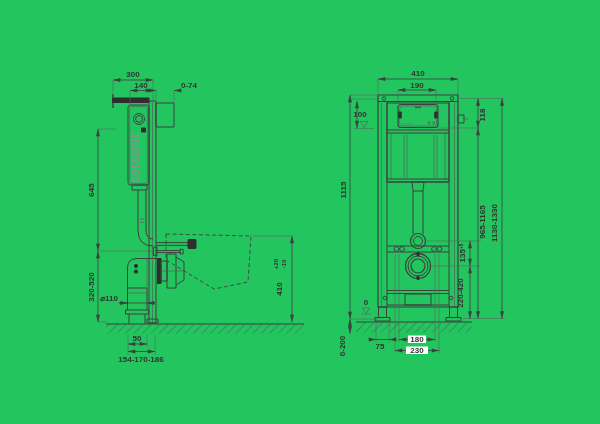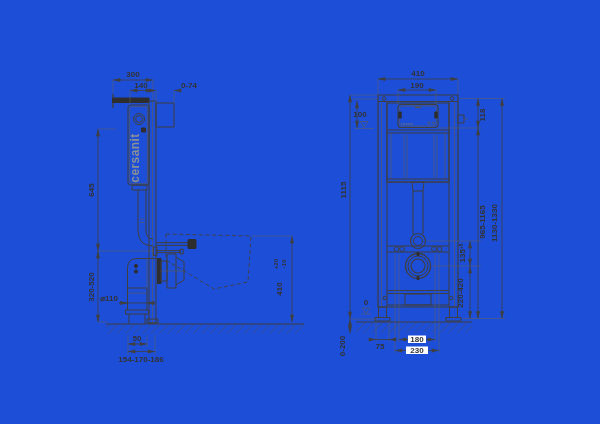--- a/index.html
+++ b/index.html
@@ -1,16 +1,16 @@
 <!DOCTYPE html>
 <html><head>
 <meta charset="utf-8">
 <style>
   html,body{margin:0;padding:0;background:#ffffff;}
-  #stage{position:relative;width:600px;height:424px;background:#1d4ed8;overflow:hidden;
+  #stage{position:relative;width:600px;height:424px;background:#22c55e;overflow:hidden;
          font-family:"Liberation Sans",sans-serif;}
   svg{display:block}
   svg line,svg path,svg rect,svg circle{stroke:#3f3f3f;fill:none;stroke-width:1;
       stroke-linecap:butt;vector-effect:non-scaling-stroke;}
   .dim{stroke-width:.8;}
   .ext{stroke-width:.55;stroke:#5f5f5f;}
   .thin{stroke-width:.65;stroke:#595959;}
   .dark{fill:#2e2e2e;stroke:#2e2e2e;}
   .dashed{stroke-dasharray:4 2.6;stroke-width:.9;}
   text{fill:#333;stroke:none;font-family:"Liberation Sans",sans-serif;

